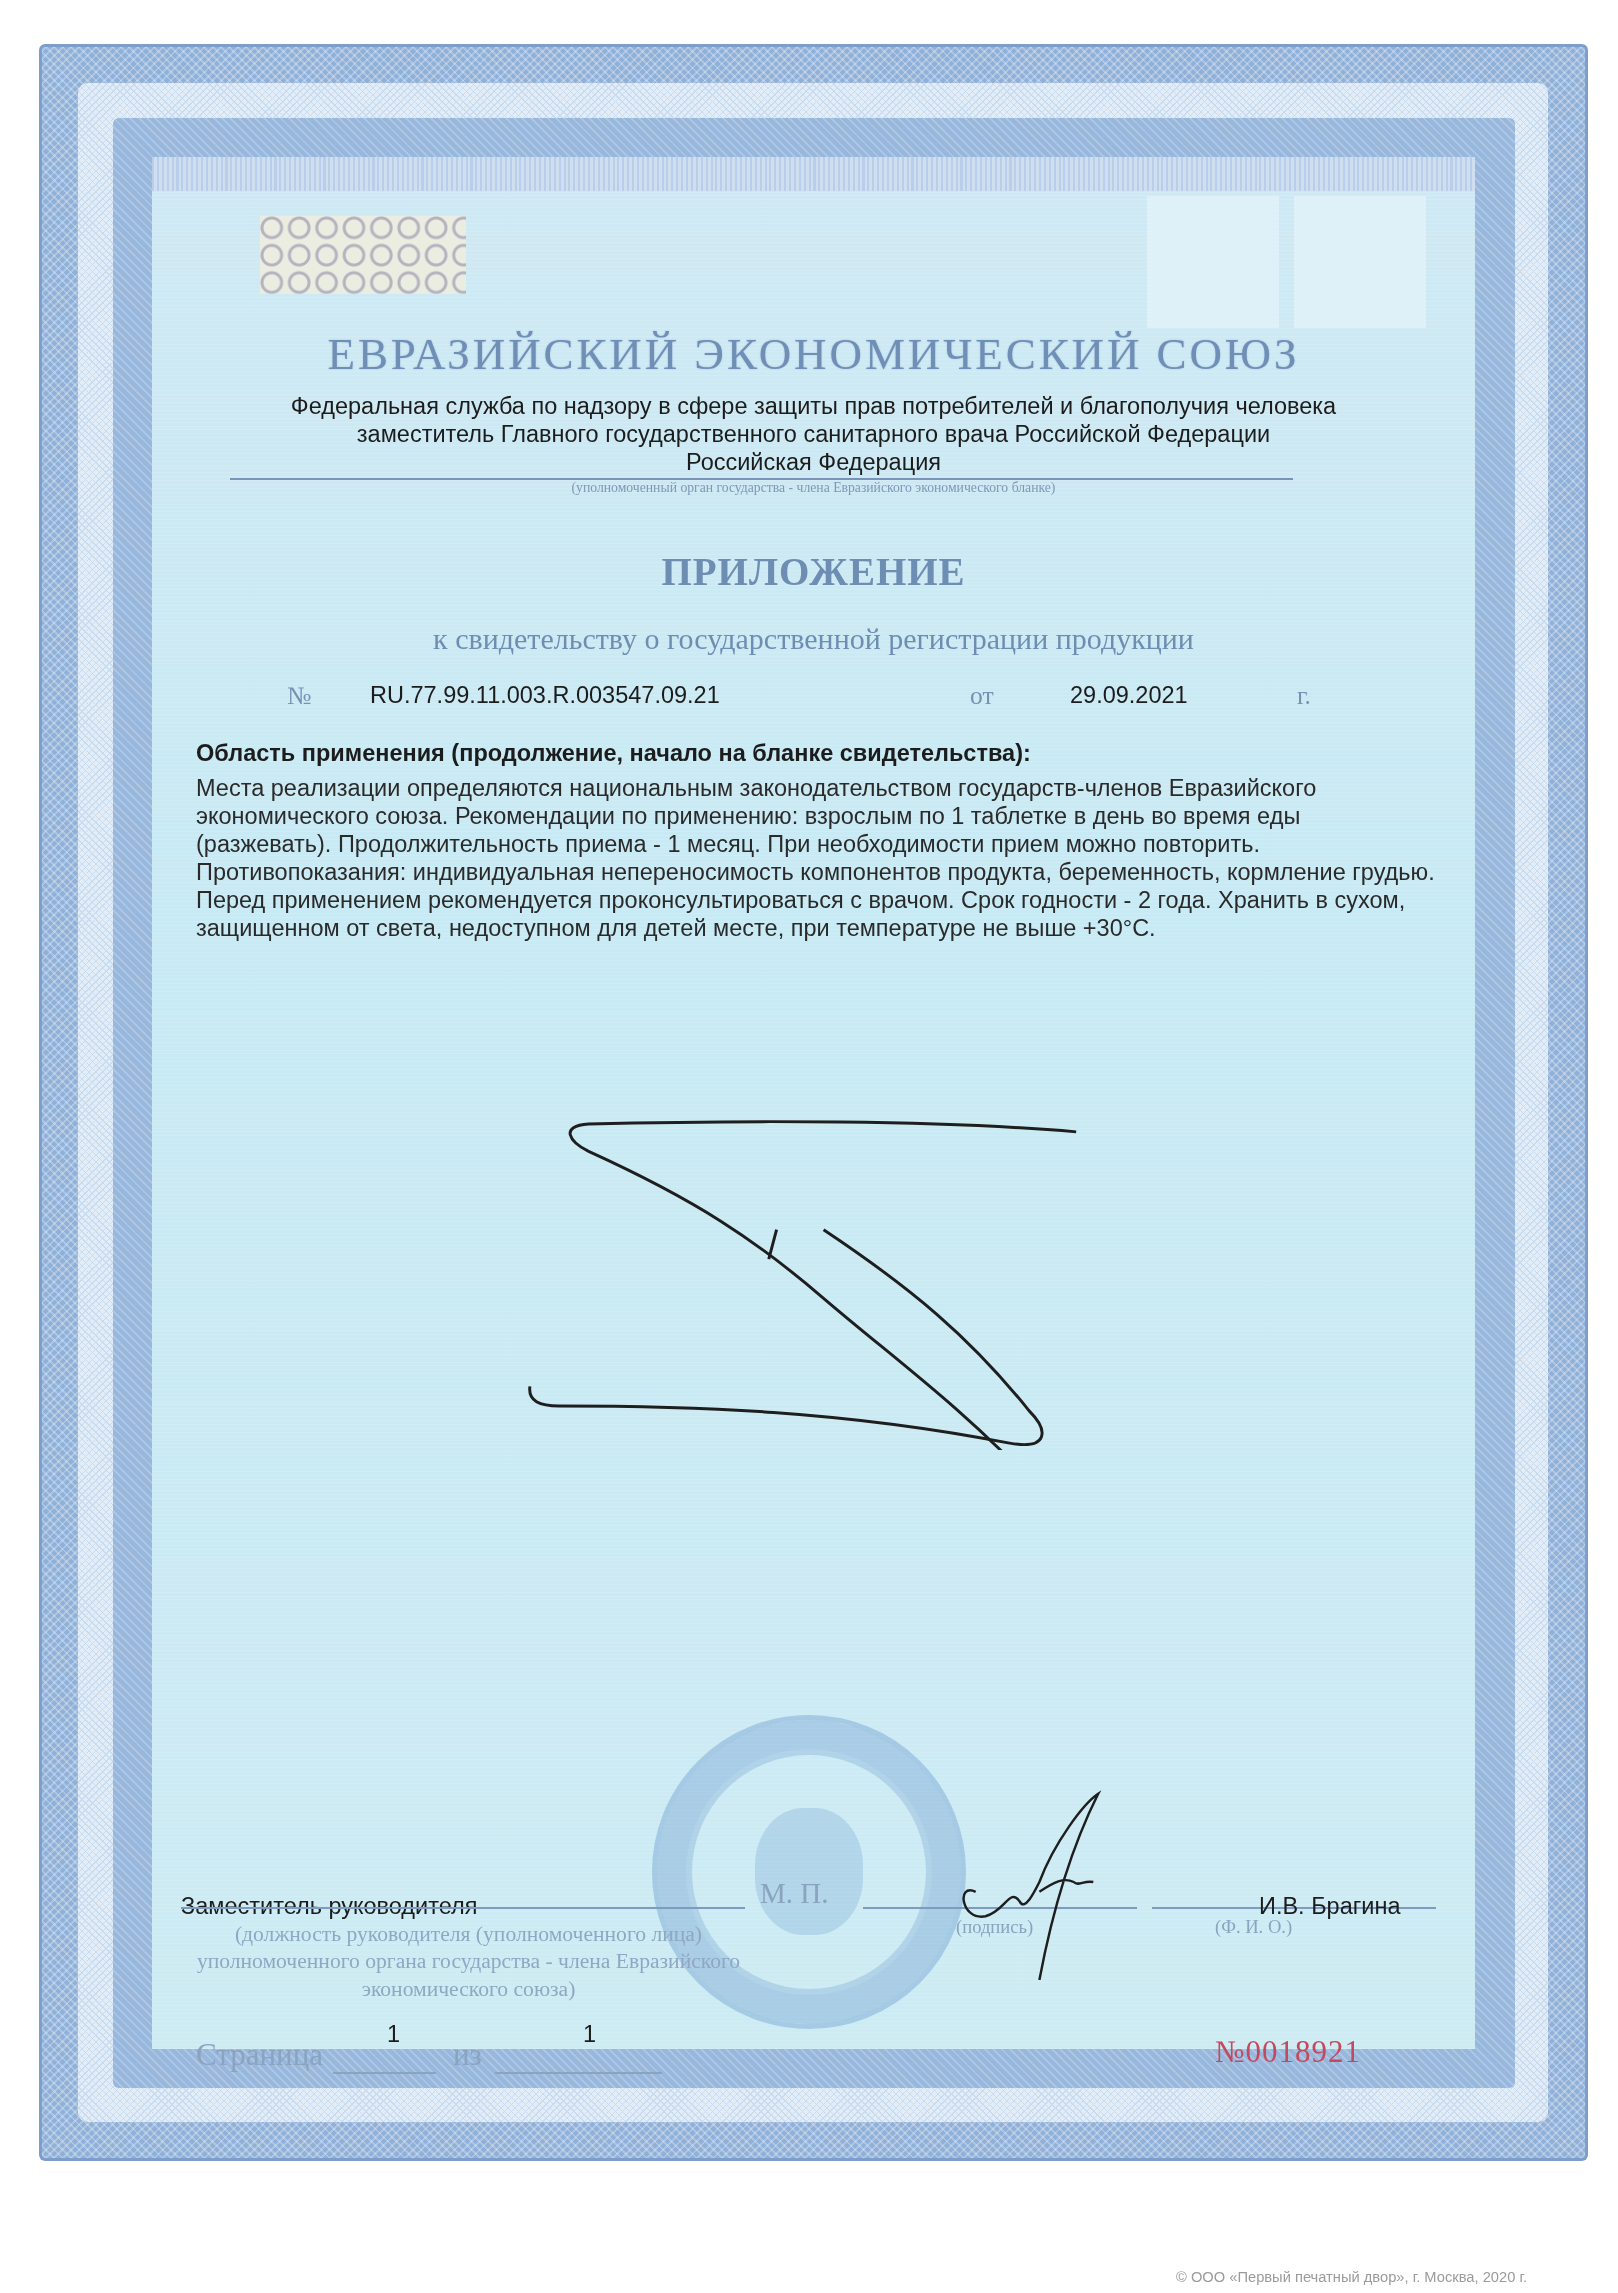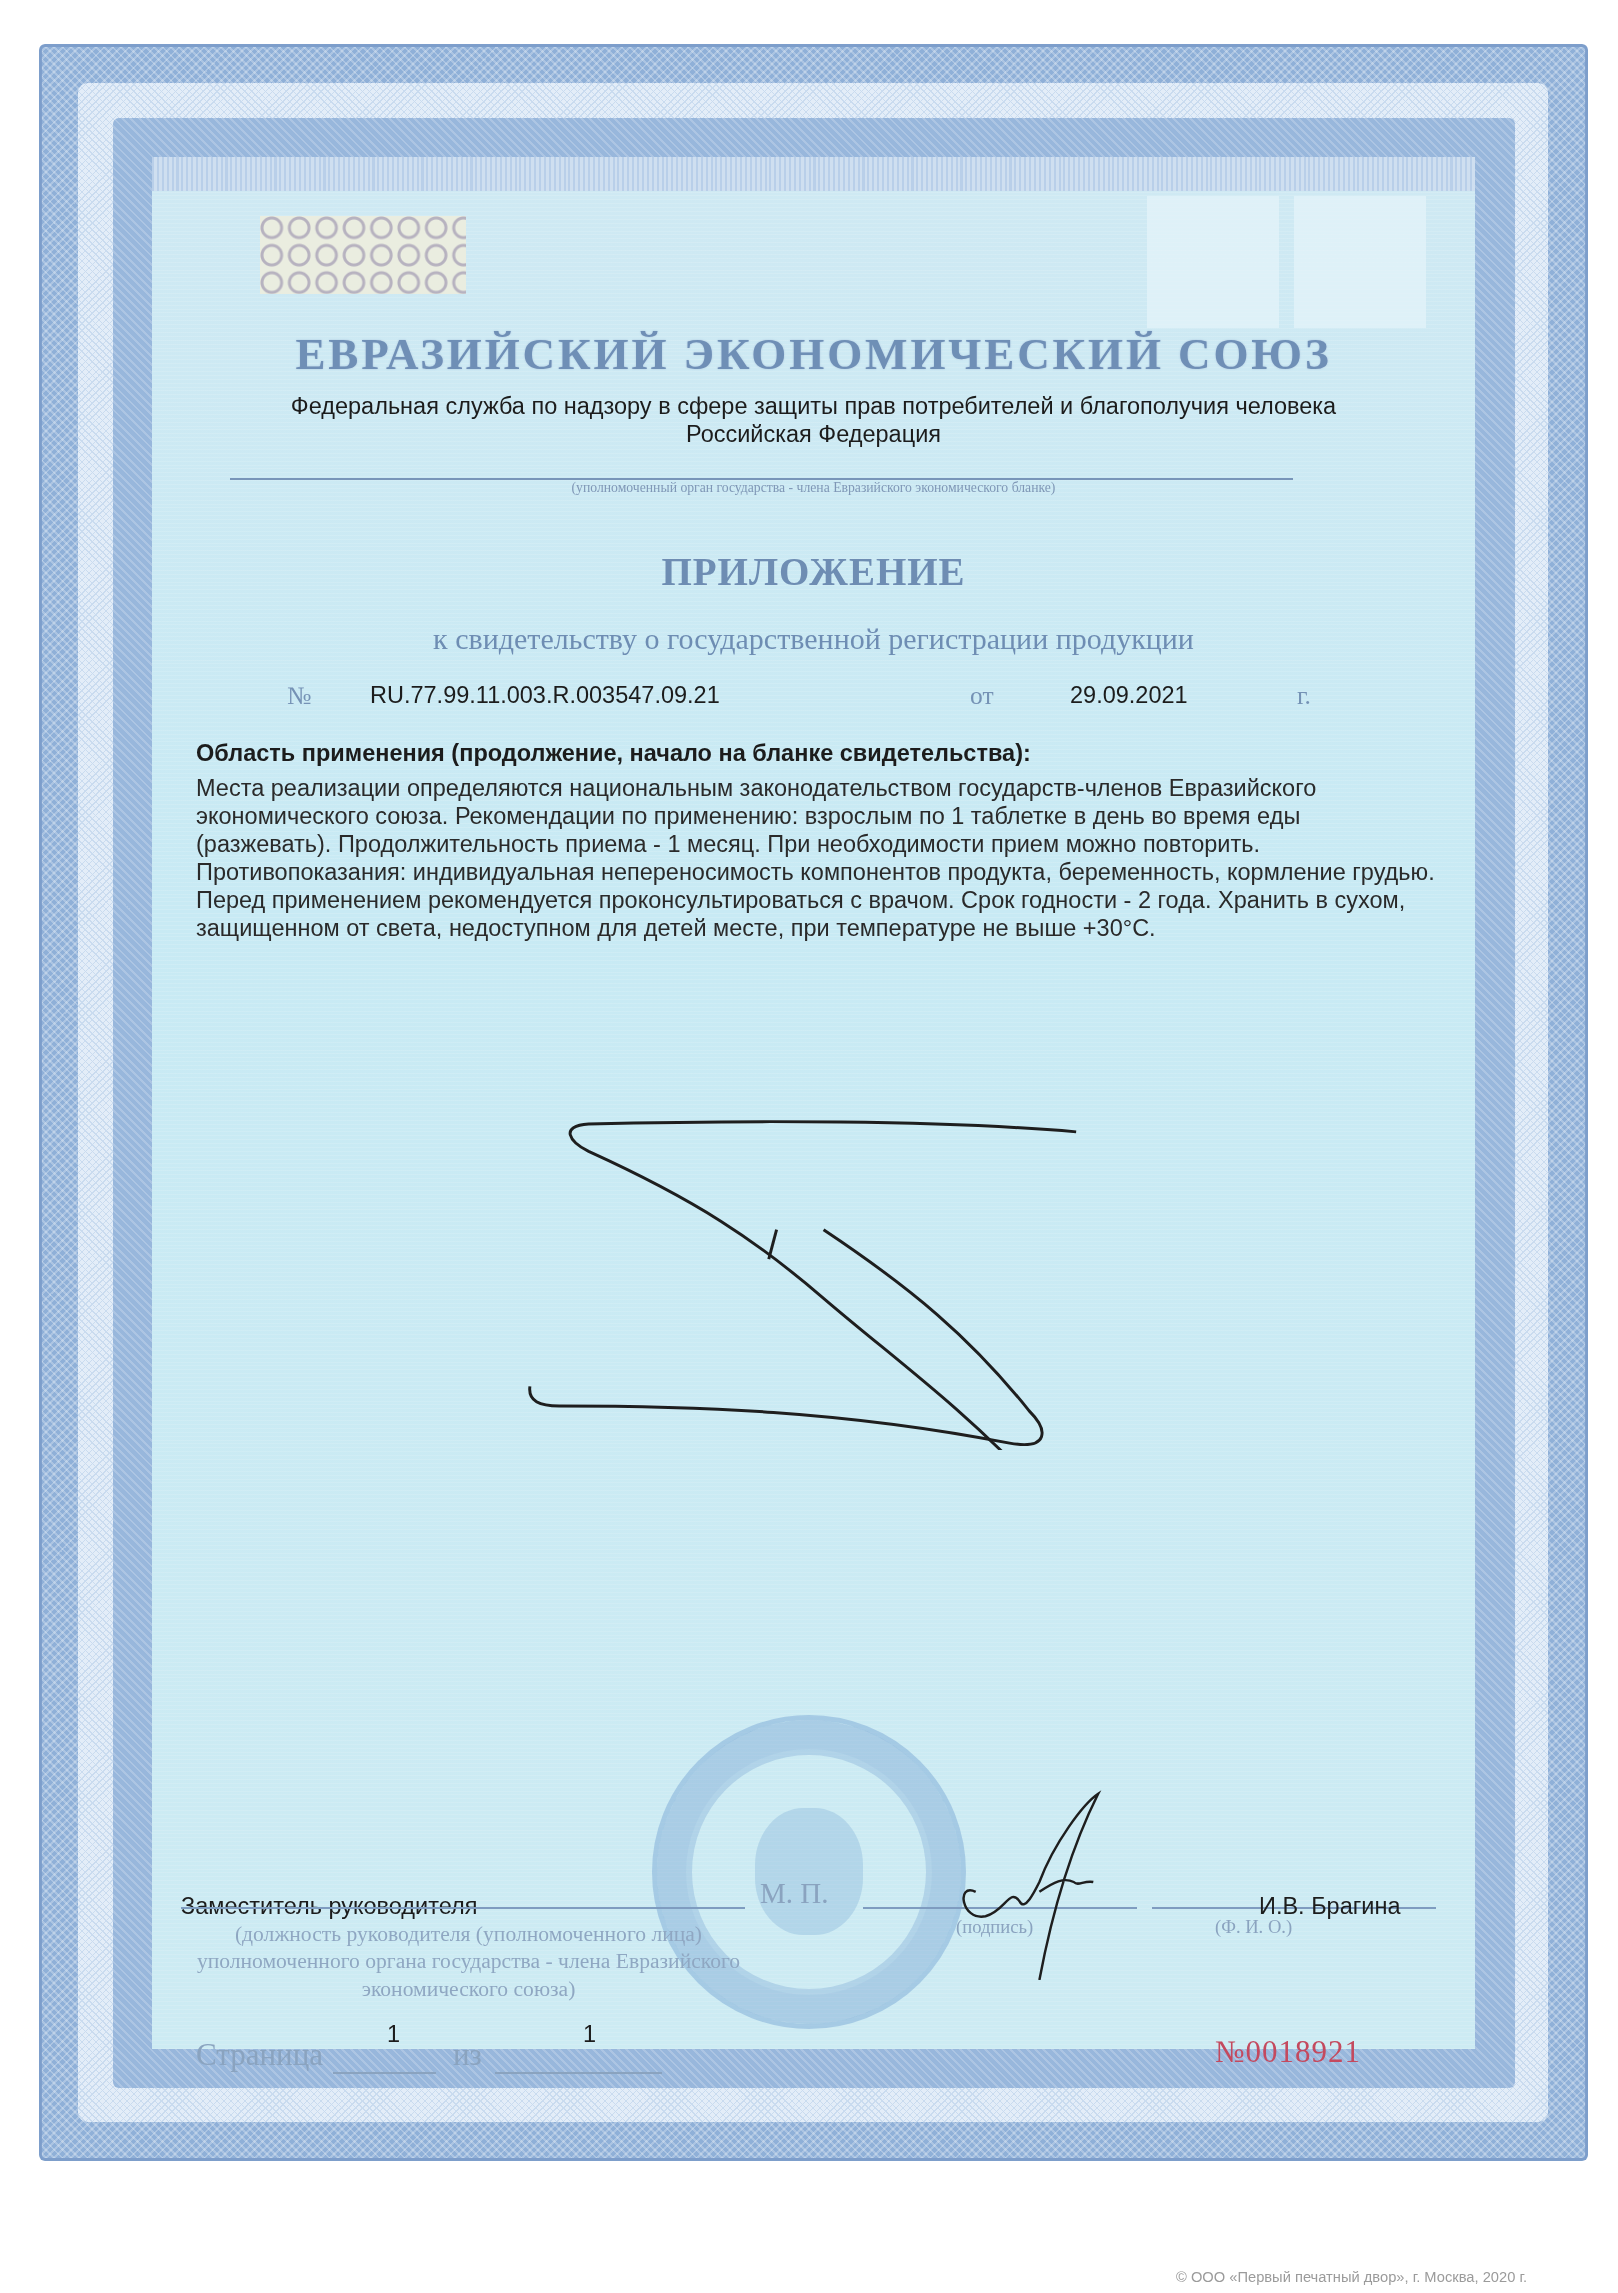--- a/index.html
+++ b/index.html
@@ -50,21 +50,21 @@
         #efeedd;
       opacity: 0.85;
     }
     .photo-box {
       position: absolute; top: 196px; height: 132px;
       background: #e6f4fa; opacity: 0.7;
     }
 
     .t-center { position: absolute; left: 152px; width: 1323px; text-align: center; }
     .union-title {
-      top: 328px; font-family: "Liberation Serif", serif; font-weight: bold;
+      top: 328px; font-family: "Liberation Serif", serif; font-weight: normal;
       font-size: 45px; letter-spacing: 2.9px; color: #6f8fb6;
       text-shadow: 0 0 2px #a9c1dc;
     }
     .authority {
       top: 392px; font-size: 23.5px; color: #1c1c1c; line-height: 28px;
     }
     .authority-line {
       position: absolute; left: 230px; top: 478px; width: 1063px; border-top: 2px solid #7895b9;
     }
     .authority-caption {
@@ -141,20 +141,21 @@
 </div>
 
 <div class="hologram"></div>
 <div class="photo-box" style="left:1147px;width:132px;"></div>
 <div class="photo-box" style="left:1294px;width:132px;"></div>
 
 <div class="t-center union-title">ЕВРАЗИЙСКИЙ ЭКОНОМИЧЕСКИЙ СОЮЗ</div>
 
 <div class="t-center authority">
   <div>Федеральная служба по надзору в сфере защиты прав потребителей и благополучия человека</div>
+  <div>заместитель Главного государственного санитарного врача Российской Федерации</div>
   <div>Российская Федерация</div>
 </div>
 <div class="authority-line"></div>
 <div class="t-center authority-caption">(уполномоченный орган государства - члена Евразийского экономического бланке)</div>
 
 <div class="t-center appendix-title">ПРИЛОЖЕНИЕ</div>
 <div class="t-center appendix-sub">к свидетельству о государственной регистрации продукции</div>
 
 <div class="cert-row">
   <span class="serif-label" style="left:287px;">№</span>

